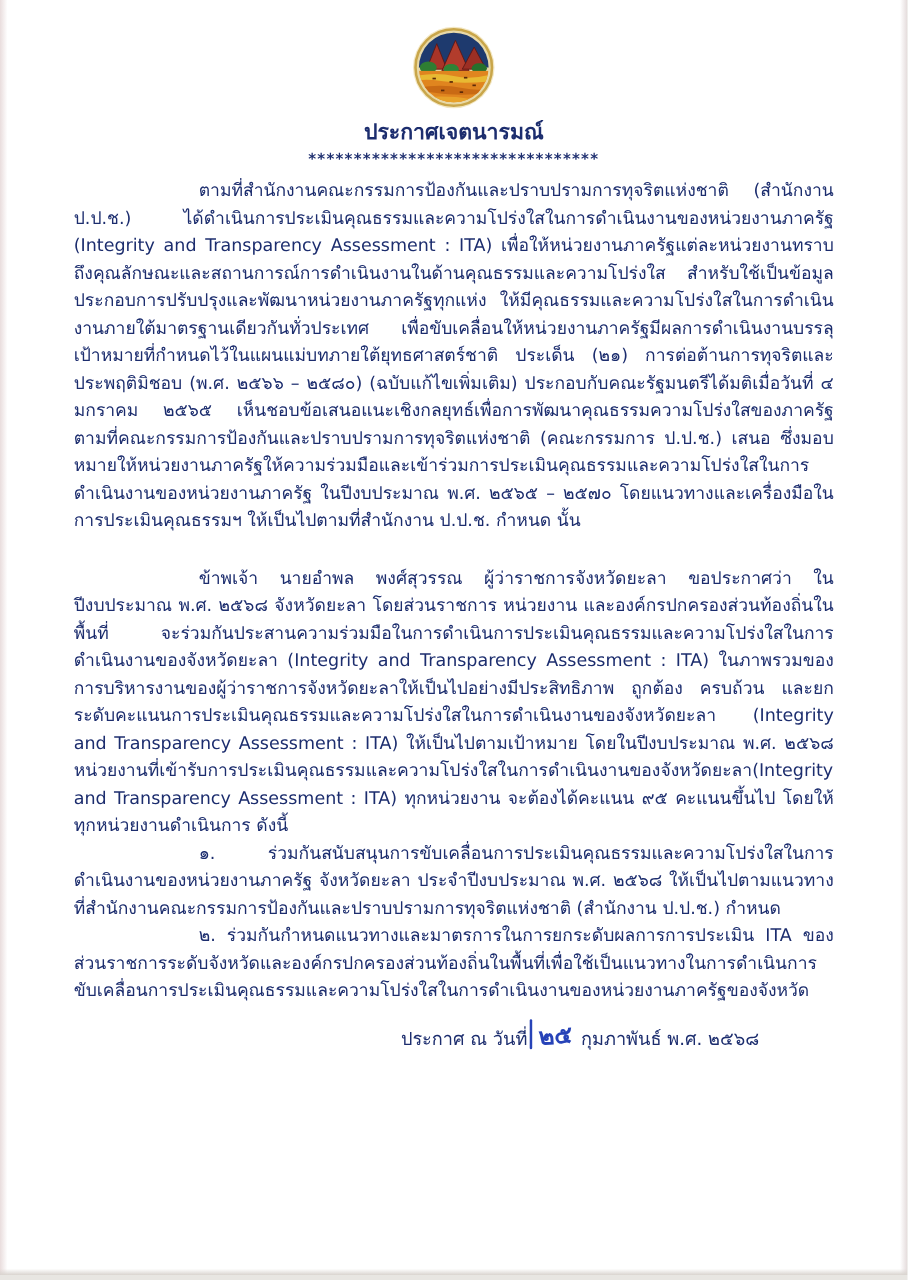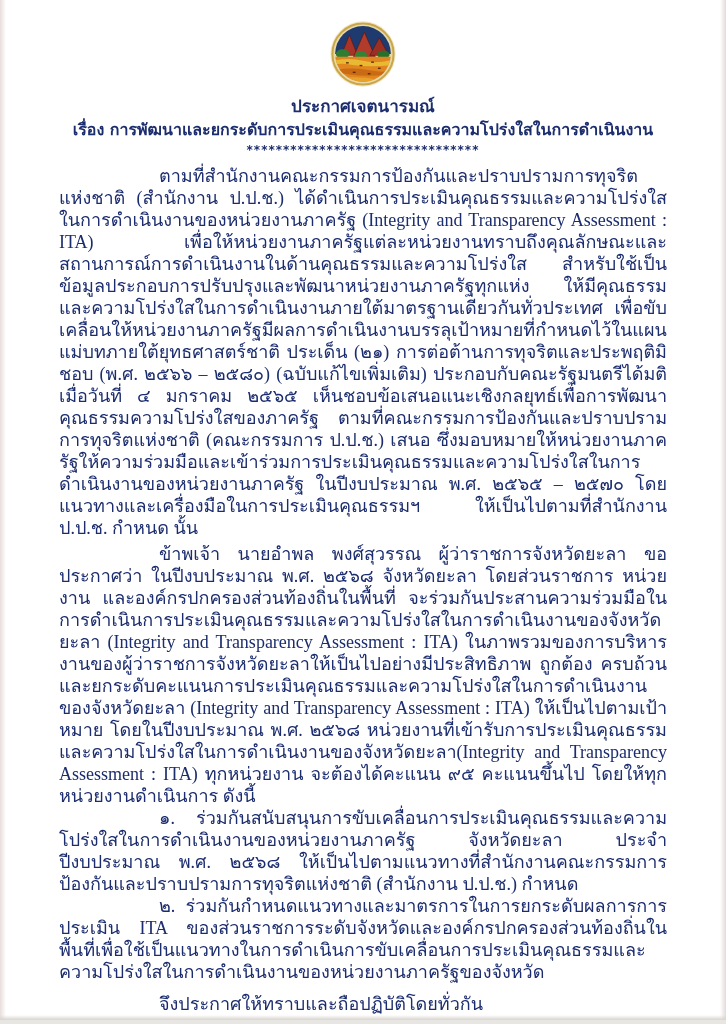--- a/index.html
+++ b/index.html
@@ -25,23 +25,23 @@
   .edge.right{right:0;background:linear-gradient(to left,#e3dada,rgba(255,255,255,0));}
   .edge.bottom{position:absolute;left:0;right:0;bottom:0;top:auto;height:5px;width:auto;
     background:linear-gradient(to top,#d9d4cf,rgba(255,255,255,0));}
 
   header.head{text-align:center;}
   .seal{display:block;margin:0 auto;width:68px;height:68px;}
   .title{font-size:17px;font-weight:bold;margin-top:6px;line-height:24px;}
   .subject{font-size:16px;font-weight:bold;line-height:23px;}
   .divider{font-size:12px;font-weight:bold;letter-spacing:1px;line-height:16px;margin-top:1px;}
 
-  main.body{margin-top:7px;font-size:18px;line-height:22px;text-align:justify;font-family:Liberation Serif, serif;}
+  main.body{margin-top:7px;font-size:14px;line-height:22px;text-align:justify;}
   .para{margin:0;text-indent:100px;}
-  .para.gap{margin-top:4px;}
+  .para.gap{margin-top:24px;}
   .closing{margin:10px 0 0 0;text-indent:100px;}
 
   .sign-block{
     width:400px;margin-left:205px;margin-top:14px;
     text-align:center;
   }
   .dateline{font-size:14.5px;line-height:24px;white-space:nowrap;}
   .handwritten-day{
     display:inline-block;color:var(--ink);
     font-size:19px;font-weight:bold;
@@ -84,30 +84,28 @@
           <rect x="25" y="62" width="4" height="2"></rect>
             <rect x="45" y="66" width="4" height="2"></rect>
           <rect x="62" y="61" width="4" height="2"></rect>
             <rect x="35" y="76" width="4" height="2"></rect>
           <rect x="57" y="78" width="4" height="2"></rect>
             <rect x="72" y="70" width="4" height="2"></rect>
         </g>
       </g>
     </svg>
     <div class="title">ประกาศเจตนารมณ์</div>
-    <div class="subject">เรื่อง  การพัฒนาและยกระดับการประเมินคุณธรรมและความโปร่งใสในการดำเนินงาน</div>
     <div class="divider">********************************</div>
   </header>
 
   <main class="body">
     <p class="para">ตามที่สำนักงานคณะกรรมการป้องกันและปราบปรามการทุจริตแห่งชาติ (สำนักงาน ป.ป.ช.) ได้ดำเนินการประเมินคุณธรรมและความโปร่งใสในการดำเนินงานของหน่วยงานภาครัฐ (Integrity and Transparency Assessment : ITA) เพื่อให้หน่วยงานภาครัฐแต่ละหน่วยงานทราบถึงคุณลักษณะและสถานการณ์การดำเนินงานในด้านคุณธรรมและความโปร่งใส สำหรับใช้เป็นข้อมูลประกอบการปรับปรุงและพัฒนาหน่วยงานภาครัฐทุกแห่ง ให้มีคุณธรรมและความโปร่งใสในการดำเนินงานภายใต้มาตรฐานเดียวกันทั่วประเทศ เพื่อขับเคลื่อนให้หน่วยงานภาครัฐมีผลการดำเนินงานบรรลุเป้าหมายที่กำหนดไว้ในแผนแม่บทภายใต้ยุทธศาสตร์ชาติ ประเด็น (๒๑) การต่อต้านการทุจริตและประพฤติมิชอบ (พ.ศ. ๒๕๖๖ – ๒๕๘๐) (ฉบับแก้ไขเพิ่มเติม) ประกอบกับคณะรัฐมนตรีได้มติเมื่อวันที่ ๔ มกราคม ๒๕๖๕ เห็นชอบข้อเสนอแนะเชิงกลยุทธ์เพื่อการพัฒนาคุณธรรมความโปร่งใสของภาครัฐ ตามที่คณะกรรมการป้องกันและปราบปรามการทุจริตแห่งชาติ (คณะกรรมการ ป.ป.ช.) เสนอ ซึ่งมอบหมายให้หน่วยงานภาครัฐให้ความร่วมมือและเข้าร่วมการประเมินคุณธรรมและความโปร่งใสในการดำเนินงานของหน่วยงานภาครัฐ ในปีงบประมาณ พ.ศ. ๒๕๖๕ – ๒๕๗๐ โดยแนวทางและเครื่องมือในการประเมินคุณธรรมฯ ให้เป็นไปตามที่สำนักงาน ป.ป.ช. กำหนด นั้น</p>
     <p class="para gap">ข้าพเจ้า นายอำพล พงศ์สุวรรณ ผู้ว่าราชการจังหวัดยะลา ขอประกาศว่า ในปีงบประมาณ พ.ศ. ๒๕๖๘ จังหวัดยะลา โดยส่วนราชการ หน่วยงาน และองค์กรปกครองส่วนท้องถิ่นในพื้นที่ จะร่วมกันประสานความร่วมมือในการดำเนินการประเมินคุณธรรมและความโปร่งใสในการดำเนินงานของจังหวัดยะลา (Integrity and Transparency Assessment : ITA) ในภาพรวมของการบริหารงานของผู้ว่าราชการจังหวัดยะลาให้เป็นไปอย่างมีประสิทธิภาพ ถูกต้อง ครบถ้วน และยกระดับคะแนนการประเมินคุณธรรมและความโปร่งใสในการดำเนินงานของจังหวัดยะลา (Integrity and Transparency Assessment : ITA) ให้เป็นไปตามเป้าหมาย โดยในปีงบประมาณ พ.ศ. ๒๕๖๘ หน่วยงานที่เข้ารับการประเมินคุณธรรมและความโปร่งใสในการดำเนินงานของจังหวัดยะลา(Integrity and Transparency Assessment : ITA) ทุกหน่วยงาน จะต้องได้คะแนน ๙๕ คะแนนขึ้นไป โดยให้ทุกหน่วยงานดำเนินการ ดังนี้</p>
     <p class="para">๑. ร่วมกันสนับสนุนการขับเคลื่อนการประเมินคุณธรรมและความโปร่งใสในการดำเนินงานของหน่วยงานภาครัฐ จังหวัดยะลา ประจำปีงบประมาณ พ.ศ. ๒๕๖๘ ให้เป็นไปตามแนวทางที่สำนักงานคณะกรรมการป้องกันและปราบปรามการทุจริตแห่งชาติ (สำนักงาน ป.ป.ช.) กำหนด</p>
     <p class="para">๒. ร่วมกันกำหนดแนวทางและมาตรการในการยกระดับผลการการประเมิน ITA ของส่วนราชการระดับจังหวัดและองค์กรปกครองส่วนท้องถิ่นในพื้นที่เพื่อใช้เป็นแนวทางในการดำเนินการขับเคลื่อนการประเมินคุณธรรมและความโปร่งใสในการดำเนินงานของหน่วยงานภาครัฐของจังหวัด</p>
-    <p class="closing">จึงประกาศให้ทราบและถือปฏิบัติโดยทั่วกัน</p>
   </main>
 
   <div class="sign-block">
     <div class="dateline">
       <span>ประกาศ ณ วันที่</span><span class="handwritten-day">๒๕</span><span>กุมภาพันธ์  พ.ศ. ๒๕๖๘</span>
     </div>
 
   </div>
 </div>
 

